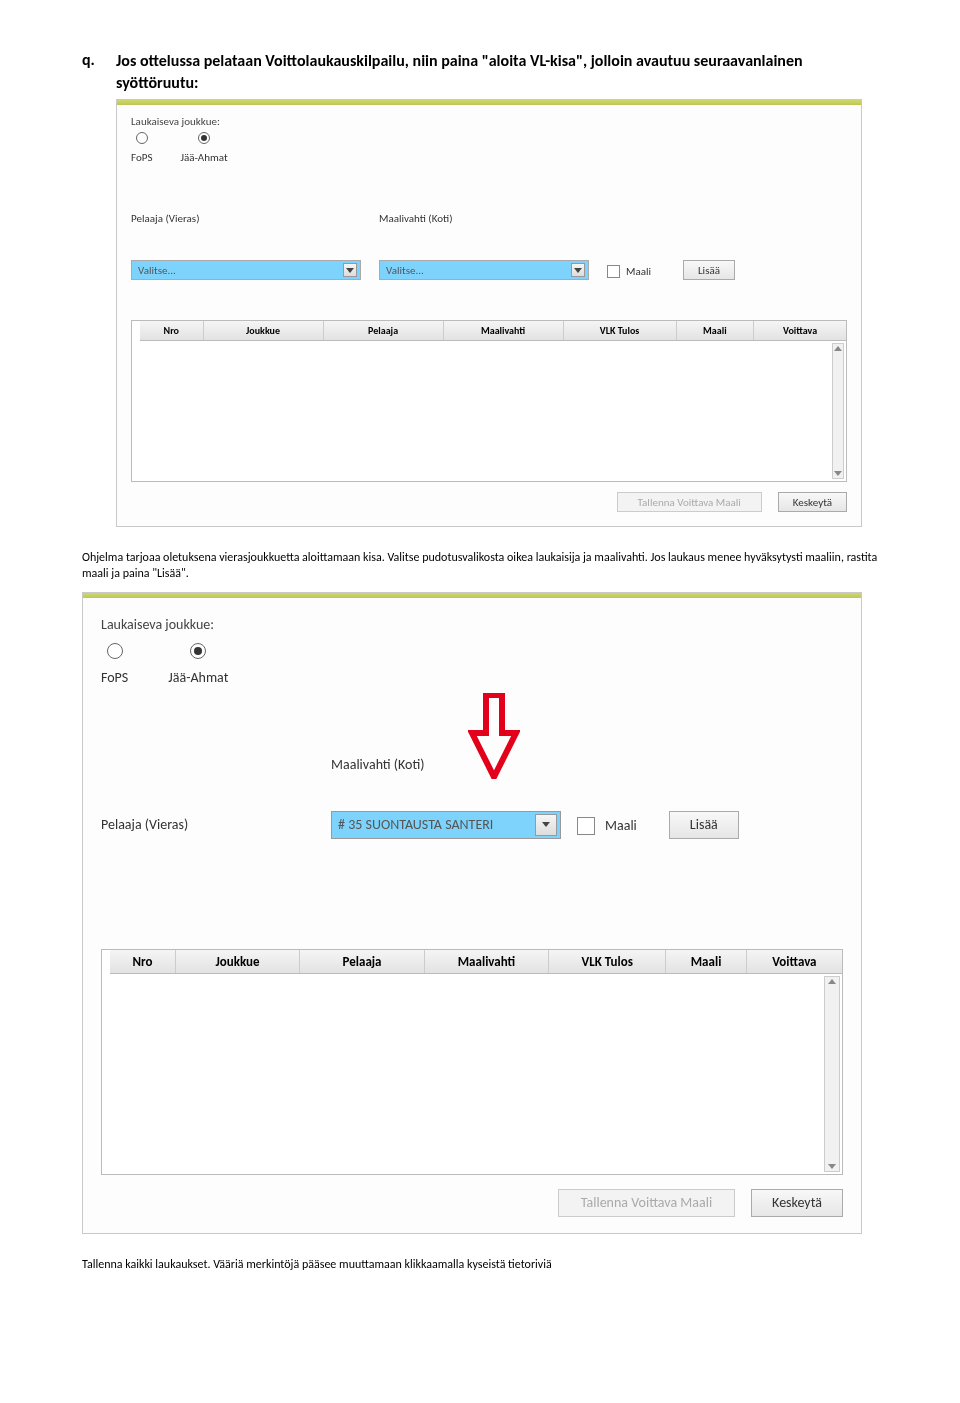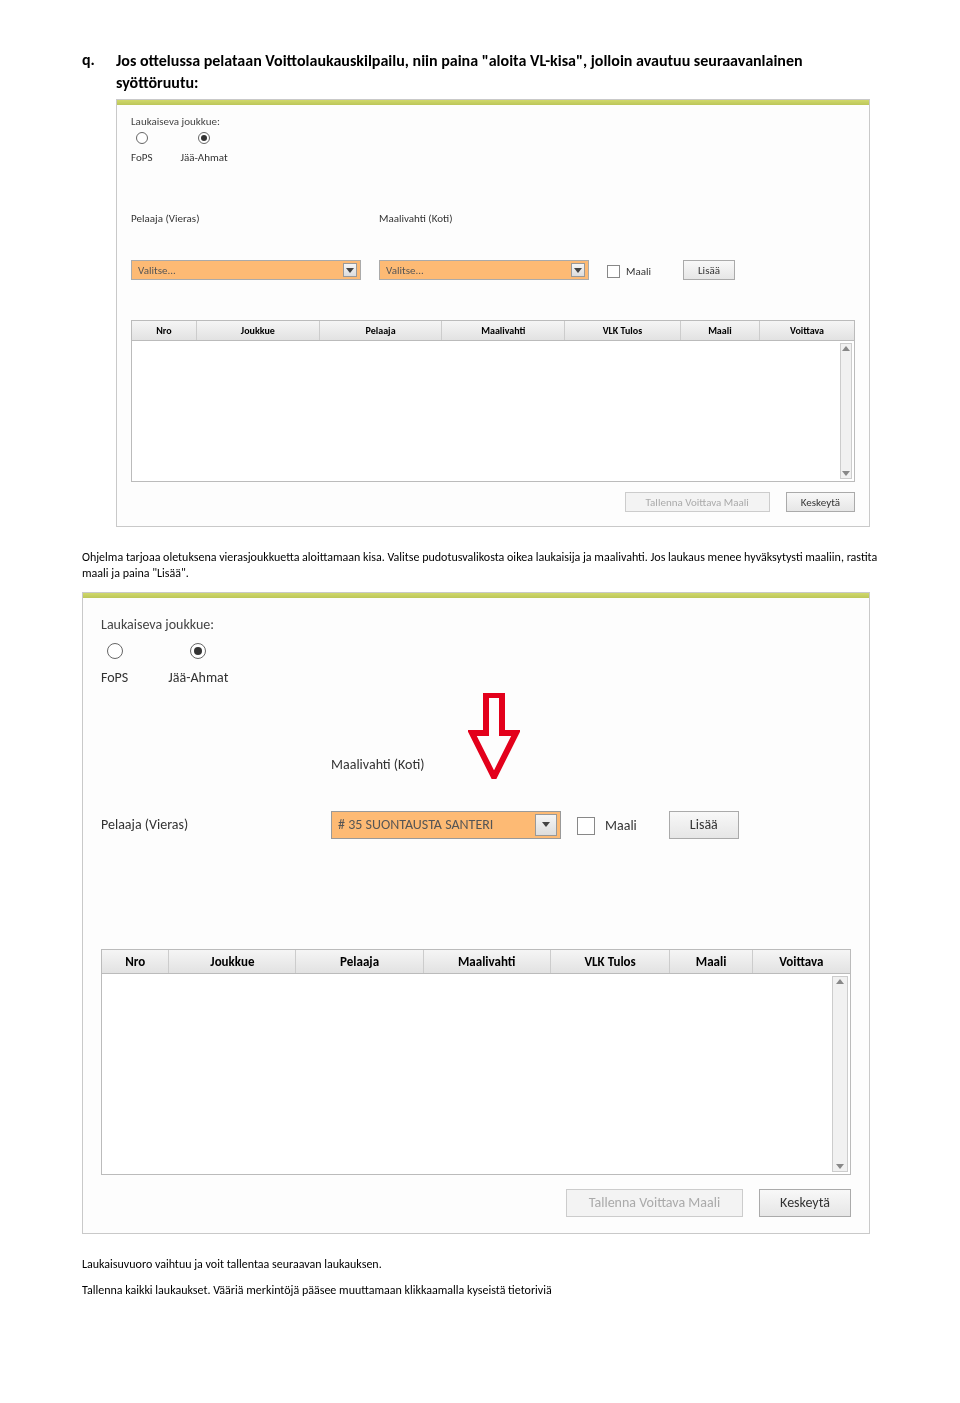--- a/index.html
+++ b/index.html
@@ -26,21 +26,21 @@
   .list-text {
     flex: 1;
     font-weight: bold;
     line-height: 1.35;
     font-size: 16px;
   }
   .panel {
     position: relative;
     border: 1px solid #c9c9c9;
     background: #fdfdfd;
-    margin: 6px 8px 22px 34px;
+    margin: 6px 16px 22px 34px;
     overflow: hidden;
     font-size: 11px;
   }
   .panel .topbar {
     height: 5px;
     background: linear-gradient(#d0d86a, #bcc65a);
   }
   .panel-inner {
     padding: 10px 14px 14px 14px;
   }
@@ -121,21 +121,21 @@
     margin-bottom: 3px;
   }
   .panel-inner.large .col-label {
     font-size: 14px;
     margin-bottom: 6px;
   }
   .dropdown {
     display: flex;
     align-items: center;
     border: 1px solid #aaa;
-    background: #fdba74;
+    background: #7dd3fc;
     height: 20px;
     padding: 0 3px 0 6px;
     font-size: 11px;
     color: #555;
   }
   .panel-inner.large .dropdown {
     height: 28px;
     font-size: 14px;
     border: 1px solid #999;
   }
@@ -199,20 +199,21 @@
   .btn.disabled { color: #aaa; border-color:#ccc; background:#f3f3f3; }
   .table-wrap {
     margin-top: 40px;
     position: relative;
   }
   .panel-inner.large .table-wrap { margin-top: 110px; }
   .tbl {
     border: 1px solid #bbb;
     width: 100%;
     background: #fff;
+    padding-left: 8px;
   }
   .tbl-head {
     display: flex;
     background: linear-gradient(#f5f5f5,#e2e2e2);
     border-bottom: 1px solid #bbb;
   }
   .th {
     font-weight: bold;
     font-size: 10px;
     padding: 3px 0;
@@ -406,16 +407,15 @@
     </div>
 
     <div class="red-arrow">
       <svg viewBox="0 0 52 86">
         <path d="M18 2 H34 V40 H48 L26 84 L4 40 H18 Z" fill="none" stroke="#e3001b" stroke-width="6" stroke-linejoin="miter"></path>
       </svg>
     </div>
 
   </div>
 
-  <p class="body-text">Laukaisuvuoro vaihtuu ja voit tallentaa seuraavan laukauksen.</p>
   <p class="body-text">Tallenna kaikki laukaukset. Vääriä merkintöjä pääsee muuttamaan klikkaamalla kyseistä tietoriviä</p>
 
 </div>
 
 </body></html>

